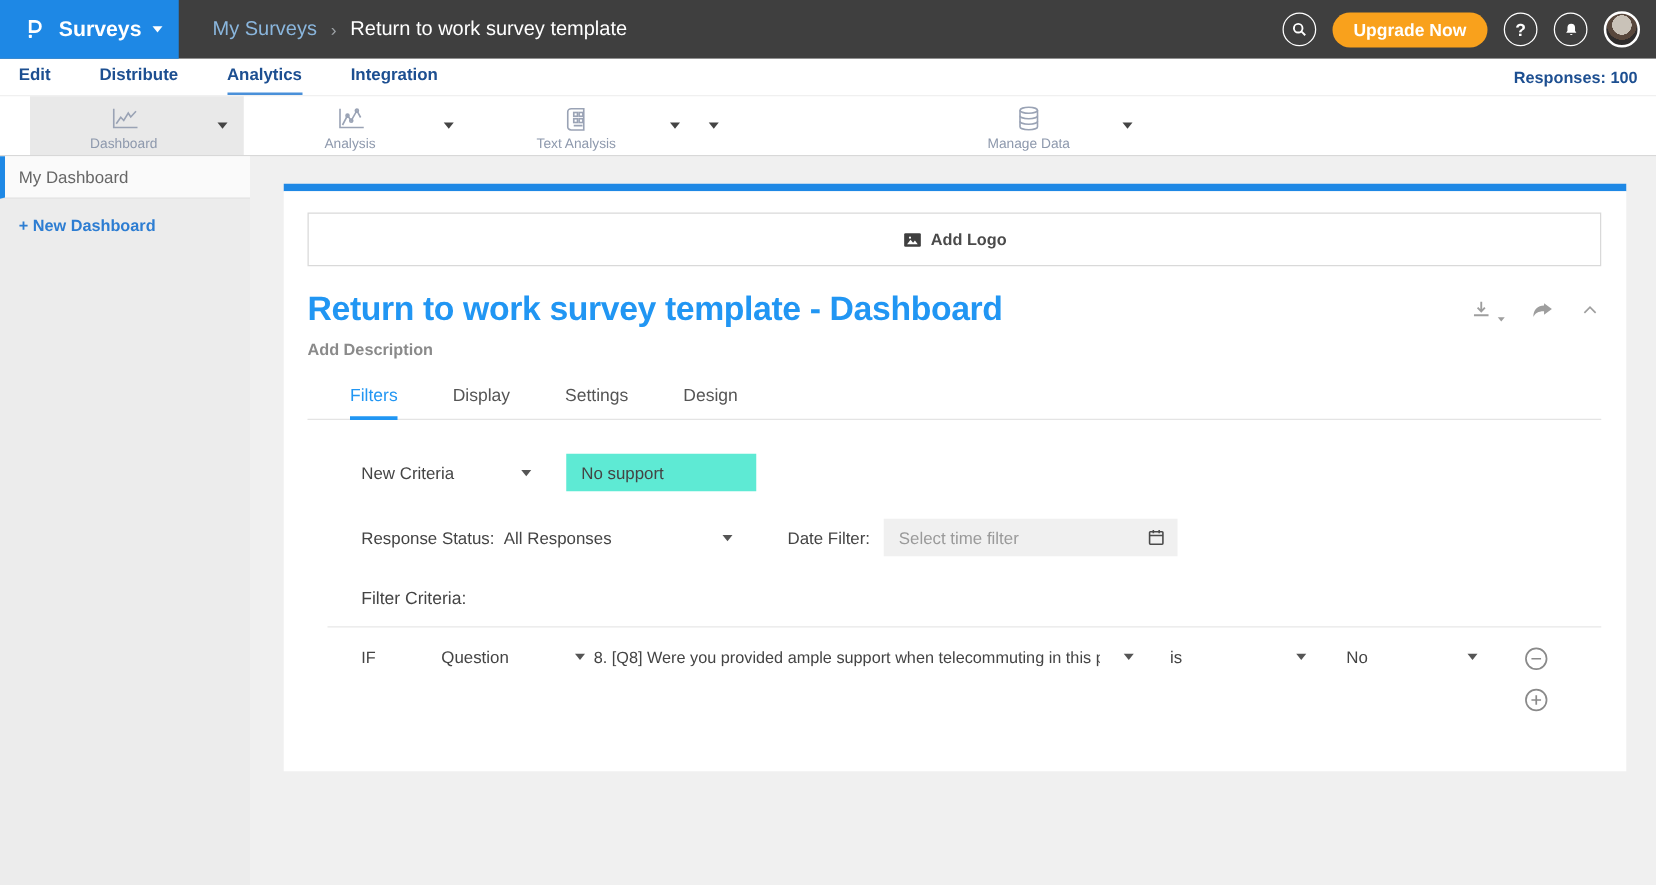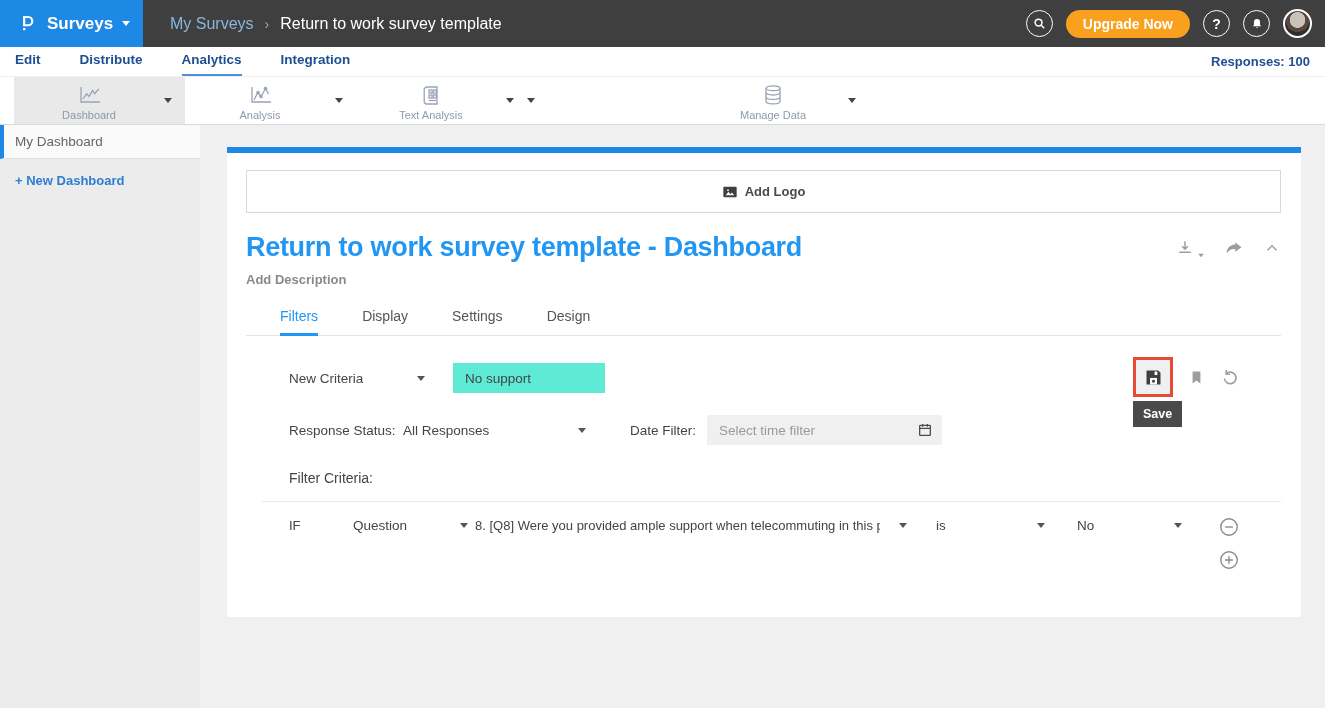--- a/index.html
+++ b/index.html
@@ -22,21 +22,21 @@
   .avatar { width:29px; height:29px; border-radius:50%; border:2px solid #fff; background:radial-gradient(circle at 50% 36%, #c9c2b8 0 38%, #58473c 39% 58%, #2e2c2c 59% 100%); cursor:pointer; }
 
   
   .survey-nav { height:29px; background:#fff; display:flex; align-items:flex-end; padding:0 15px; }
   .survey-nav .tab { font-size:13.5px; font-weight:bold; color:#1d4f91; margin-right:39px; padding-bottom:7px; cursor:pointer; border-bottom:2px solid transparent; }
   .survey-nav .tab.active { border-bottom-color:#4a90d9; }
   .responses { margin-left:auto; font-size:13px; font-weight:bold; color:#1d4f91; padding-bottom:7px; }
 
   
   .toolbar { height:49px; background:#fff; border-top:1px solid #f0f0f0; border-bottom:1px solid #d8d8d8; display:flex; padding-left:14px; }
-  .tool { width:171px; display:flex; align-items:center; cursor:pointer; }
+  .tool { width:171px; display:flex; align-items:center; cursor:pointer;margin-left:10px; }
   .tool.active { background:#e9e9e9; }
   .tool .tool-main { flex:1; display:flex; flex-direction:column; align-items:center; justify-content:center; gap:3px; padding-top:4px; }
   .tool .tool-label { font-size:11px; color:#8e99ad; }
   .tool .caret { margin-right:13px; border-top-color:#444; }
   .tool svg { stroke:#9aa3b5; fill:none; stroke-width:1.3; }
 
   
   .workspace { display:flex; height:583px; }
   .sidebar { width:200px; background:#ececec; flex-shrink:0; }
   .sidebar-item { height:34px; background:#fafafa; border-left:4px solid #1e88e5; border-bottom:1px solid #e0e0e0; display:flex; align-items:center; padding-left:11px; font-size:13.5px; color:#666; cursor:pointer; }
@@ -262,44 +262,20 @@
 
       <div class="filters-pane">
 
         <div class="row1">
           <div class="pseudo-select criteria-select">
             <span>New Criteria</span>
             <span class="caret"></span>
           </div>
           <input class="criteria-input" value="No support" style="">
 
-          <div class="save-group">
-            <div class="save-btn">
-              <span style="display:flex;">
-                <svg width="21" height="21" viewBox="0 0 24 24">
-                    <path fill="#3f3f3f" d="M5 4h12.5L20 6.5V19a1 1 0 0 1-1 1H5a1 1 0 0 1-1-1V5a1 1 0 0 1 1-1z"></path>
-                    <rect x="8" y="12.5" width="8" height="7.5" fill="#fff"></rect>
-                    <circle cx="12" cy="16.2" r="1.7" fill="#3f3f3f"></circle>
-                    <rect x="13.2" y="5.2" width="3.2" height="4" fill="#fff"></rect>
-                  </svg>
-              </span>
-              <div class="save-tooltip">Save</div>
-            </div>
-            <span class="icon-btn">
-              <svg width="17" height="19" viewBox="0 0 24 24">
-                  <path fill="#9e9e9e" d="M6.5 3.5h11V20.5l-5.5-4.4L6.5 20.5z"></path>
-                </svg>
-            </span>
-            <span class="icon-btn">
-              <svg width="20" height="20" viewBox="0 0 24 24" fill="none" stroke="#9e9e9e" stroke-width="2">
-                  <path d="M7.2 8.2A7 7 0 1 1 5.3 13.8"></path>
-                  <path d="M7.6 3.6 7.2 8.4l4.7.4" stroke-width="1.8"></path>
-                </svg>
-            </span>
-          </div>
         </div>
 
         <div class="row2">
           <span class="rs-label">Response Status:</span>
           <div class="pseudo-select rs-select">
             <span>All Responses</span>
             <span class="caret"></span>
           </div>
           <span class="df-label">Date Filter:</span>
           <div class="date-input-wrap">

